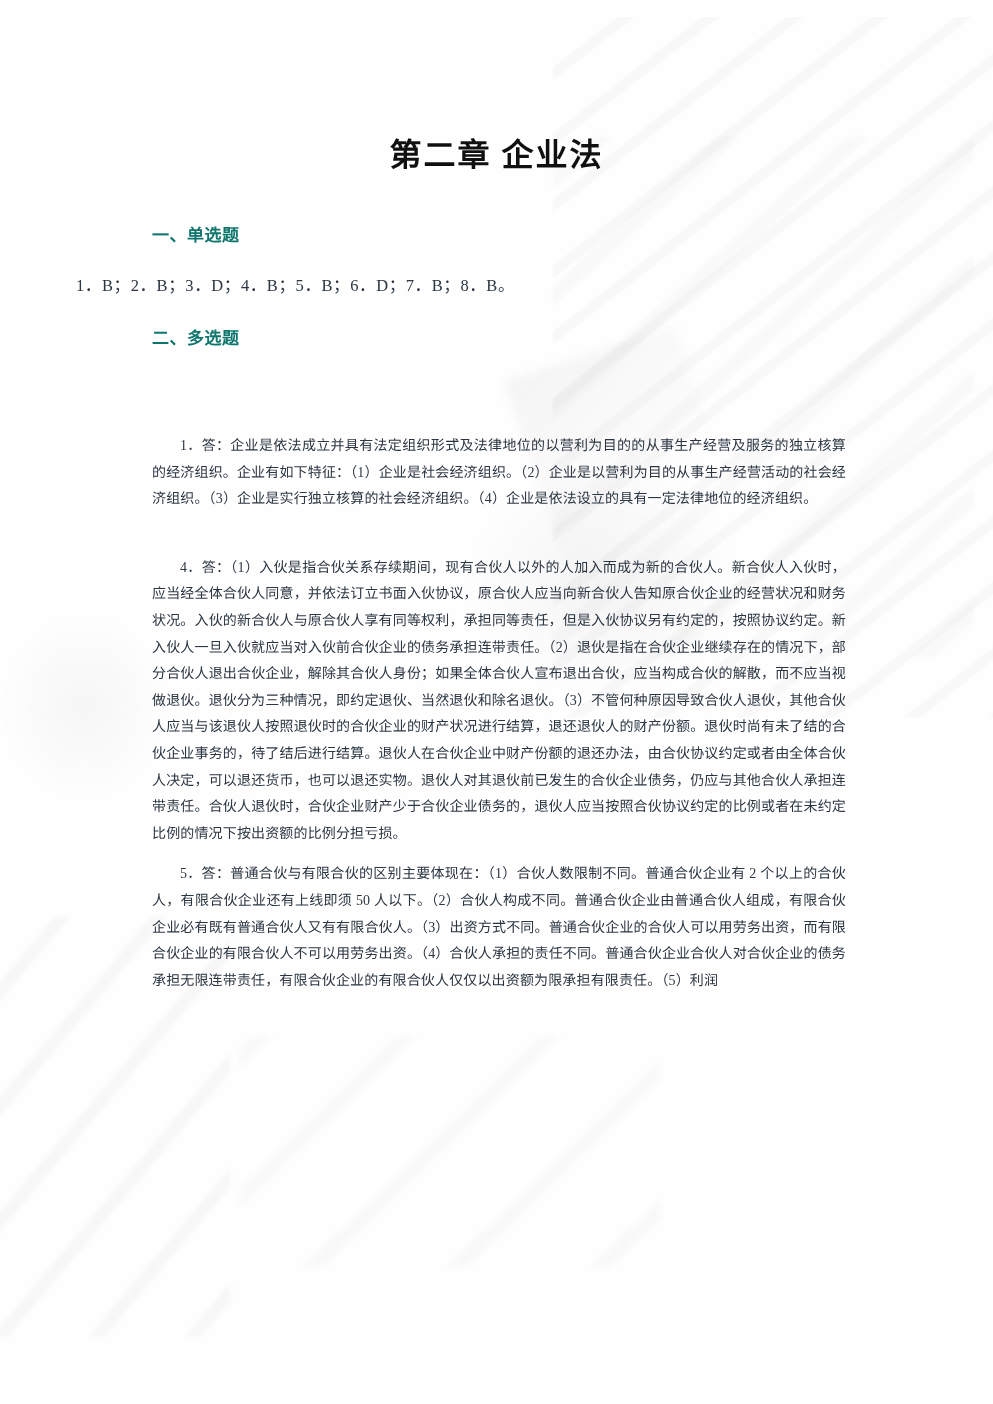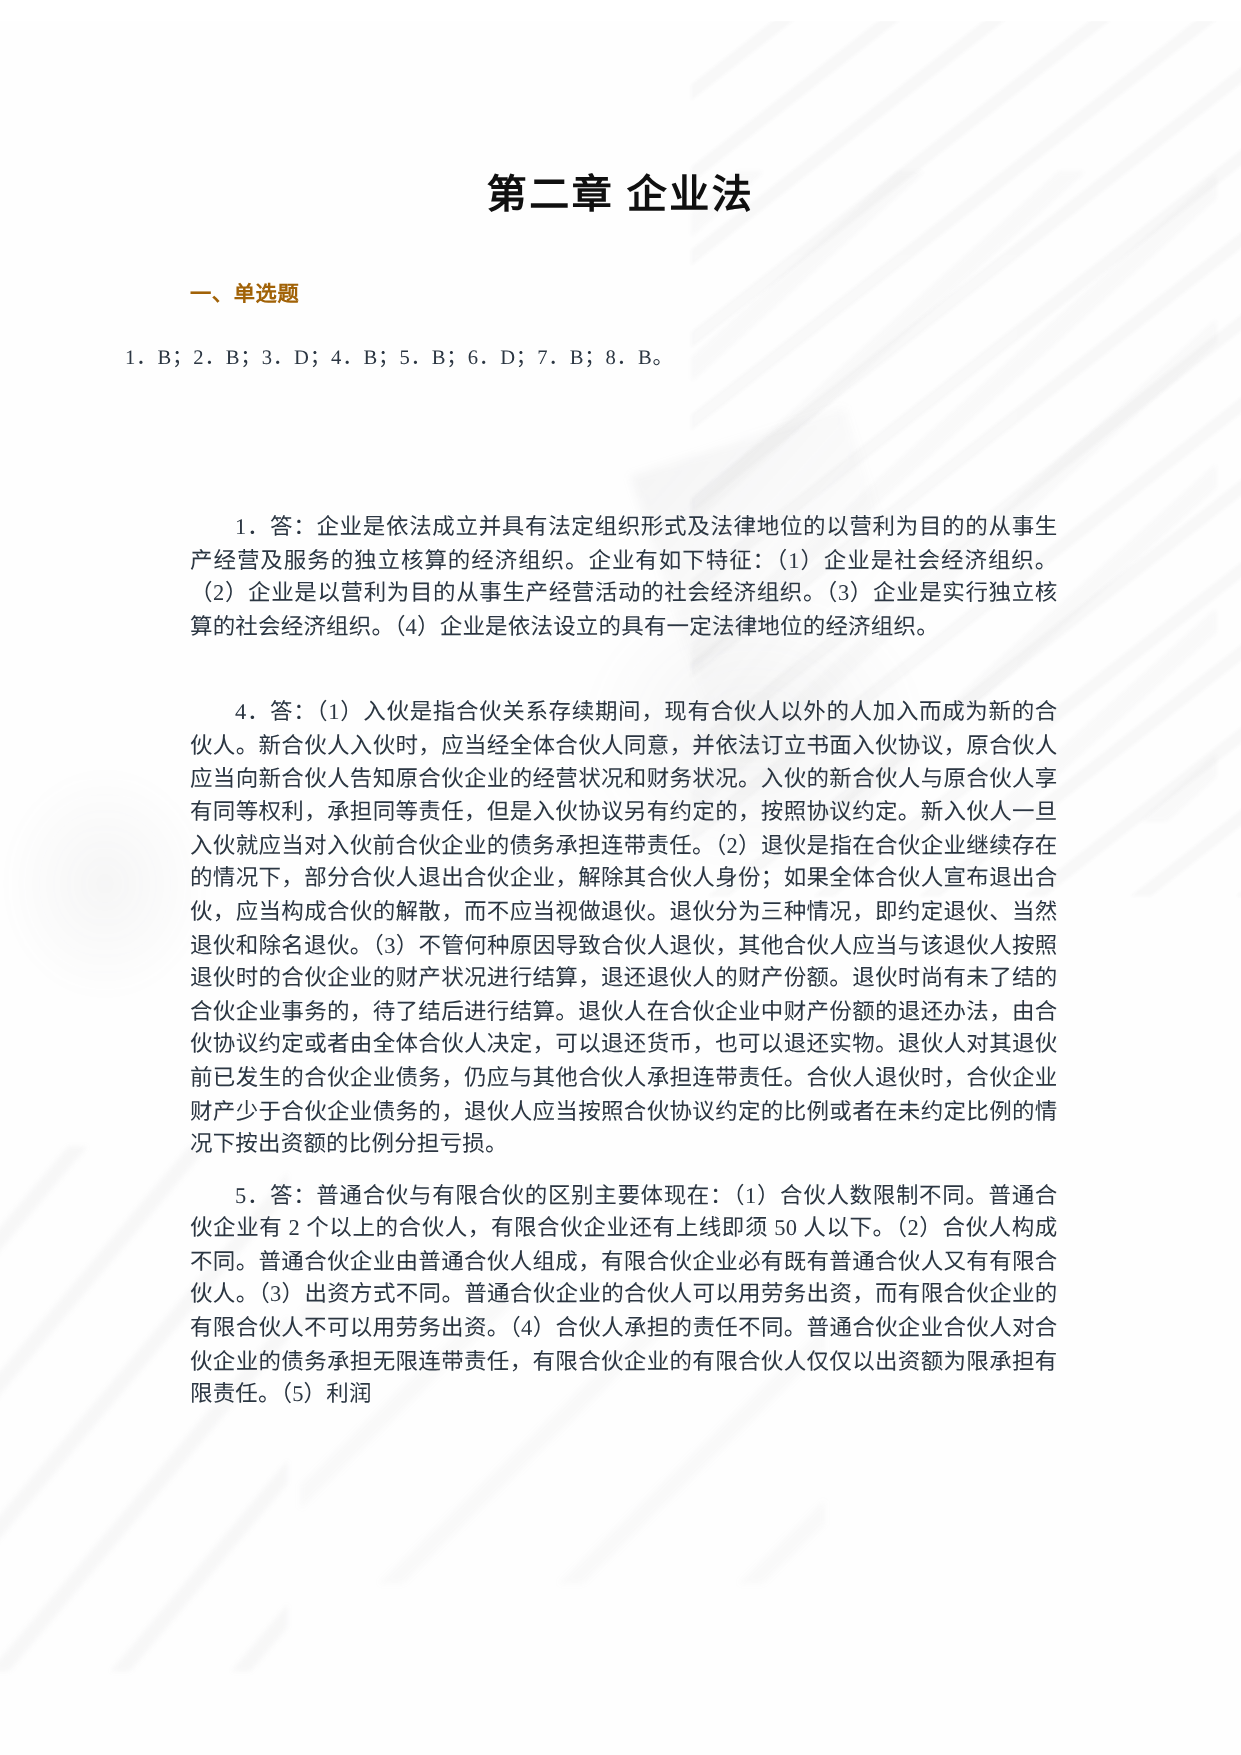--- a/index.html
+++ b/index.html
@@ -152,39 +152,39 @@
     letter-spacing: 2px;
     margin: 0;
     padding-top: 118px;
     line-height: 1.25;
   }
 
   .section-heading {
     font-family: "Liberation Sans", "DejaVu Sans", sans-serif;
     font-weight: bold;
     font-size: 17px;
-    color: #a16207;
+    color: #0f766e;
     margin: 0;
     padding-left: 152px;
     letter-spacing: 0.5px;
   }
 
   .answer-line {
     font-family: "Liberation Serif", "DejaVu Serif", serif;
     font-size: 16.5px;
     color: #2b3642;
     margin: 0;
-    padding-left: 100px;
+    padding-left: 76px;
     letter-spacing: 0.6px;
     white-space: nowrap;
   }
 
   .para {
     font-family: "Liberation Serif", "DejaVu Serif", serif;
-    font-size: 18px;
+    font-size: 14px;
     line-height: 26.6px;
     color: #2b3642;
     margin: 0;
     width: 694px;
     margin-left: 152px;
     text-indent: 2em;
     text-align: justify;
     text-justify: inter-ideograph;
     letter-spacing: 0.15px;
   }
@@ -215,20 +215,21 @@
 
     <h1 class="doc-title">第二章  企业法</h1>
 
     <div class="sp-h1"></div>
 
     <h2 class="section-heading">一、单选题</h2>
     <div class="sp-h2"></div>
     <p class="answer-line">1．B；2．B；3．D；4．B；5．B；6．D；7．B；8．B。</p>
     <div class="sp-h3"></div>
 
+    <h2 class="section-heading">二、多选题</h2>
     <div class="sp-h2"></div>
     <div class="sp-h3"></div>
 
     <div class="sp-h4"></div>
 
     <p class="para">1．答：企业是依法成立并具有法定组织形式及法律地位的以营利为目的的从事生产经营及服务的独立核算的经济组织。企业有如下特征：（1）企业是社会经济组织。（2）企业是以营利为目的从事生产经营活动的社会经济组织。（3）企业是实行独立核算的社会经济组织。（4）企业是依法设立的具有一定法律地位的经济组织。</p>
     <div class="sp-para"></div>
 
     <div class="sp-para"></div>
 

